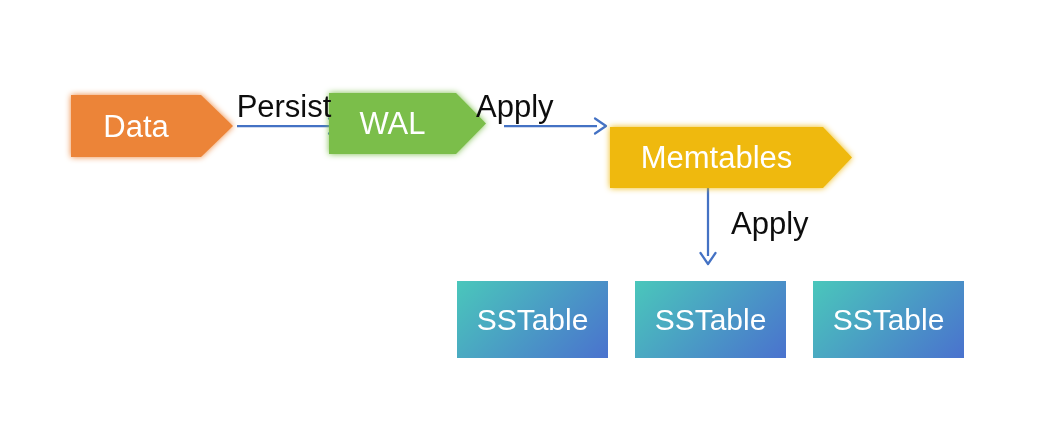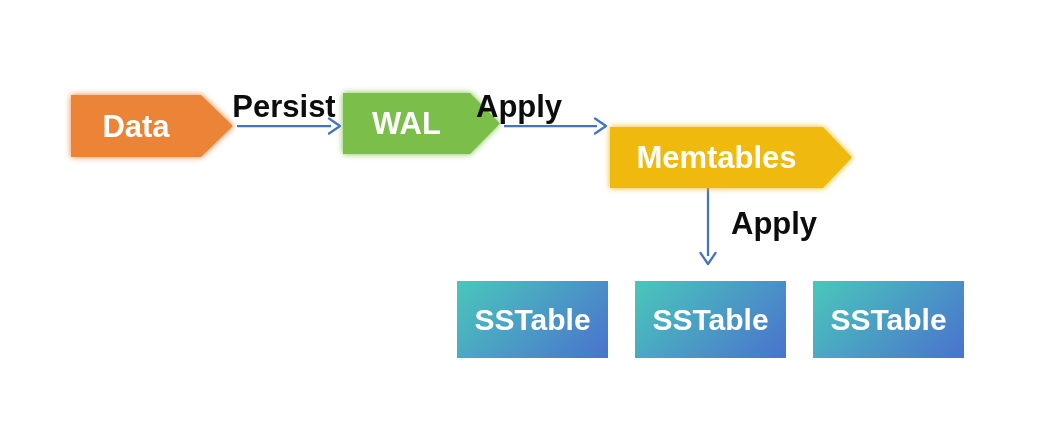--- a/index.html
+++ b/index.html
@@ -2,29 +2,28 @@
 <html style="--canvas-bg: #FFFFFF; --node-data: #EC8438; --node-wal: #7BBE4A; --node-memtables: #EFB90E; --node-text: #FFFFFF; --sstable-gradient-start: #4AC7BB; --sstable-gradient-end: #4A72CE; --arrow: #4472C4; --edge-label: #0D0D0D;"><head>
 <meta charset="utf-8">
 <style>
   html,body{margin:0;padding:0;background:#ffffff;}
   .canvas{
     position:relative;
     width:1054px;height:436px;
     background:var(--canvas-bg,#ffffff);
     font-family:"Liberation Sans",sans-serif;
     overflow:hidden;
-    font-weight:bold;
   }
   .edges{position:absolute;left:0;top:0;width:1054px;height:436px;}
   .edge-line{stroke:var(--arrow);stroke-width:2.25;stroke-linecap:butt;}
   .edge-head{stroke:var(--arrow);stroke-width:2.25;fill:none;stroke-linecap:round;stroke-linejoin:round;}
 
   .glow{position:absolute;}
   .glow-data{left:71px;top:95px;filter:drop-shadow(0 0 3px var(--node-data));}
-  .glow-wal{left:343px;top:93px;filter:drop-shadow(0 0 3px var(--node-wal));}
+  .glow-wal{left:329px;top:93px;filter:drop-shadow(0 0 3px var(--node-wal));}
   .glow-mem{left:610px;top:94px;filter:drop-shadow(0 0 3px var(--node-memtables));margin-top:33px;}
 
   .arrow-node{
     display:flex;align-items:center;justify-content:center;
     box-sizing:border-box;
     color:var(--node-text);
     font-size:31px;line-height:1;
   }
   .node-data{
     width:162px;height:62px;background:var(--node-data);

